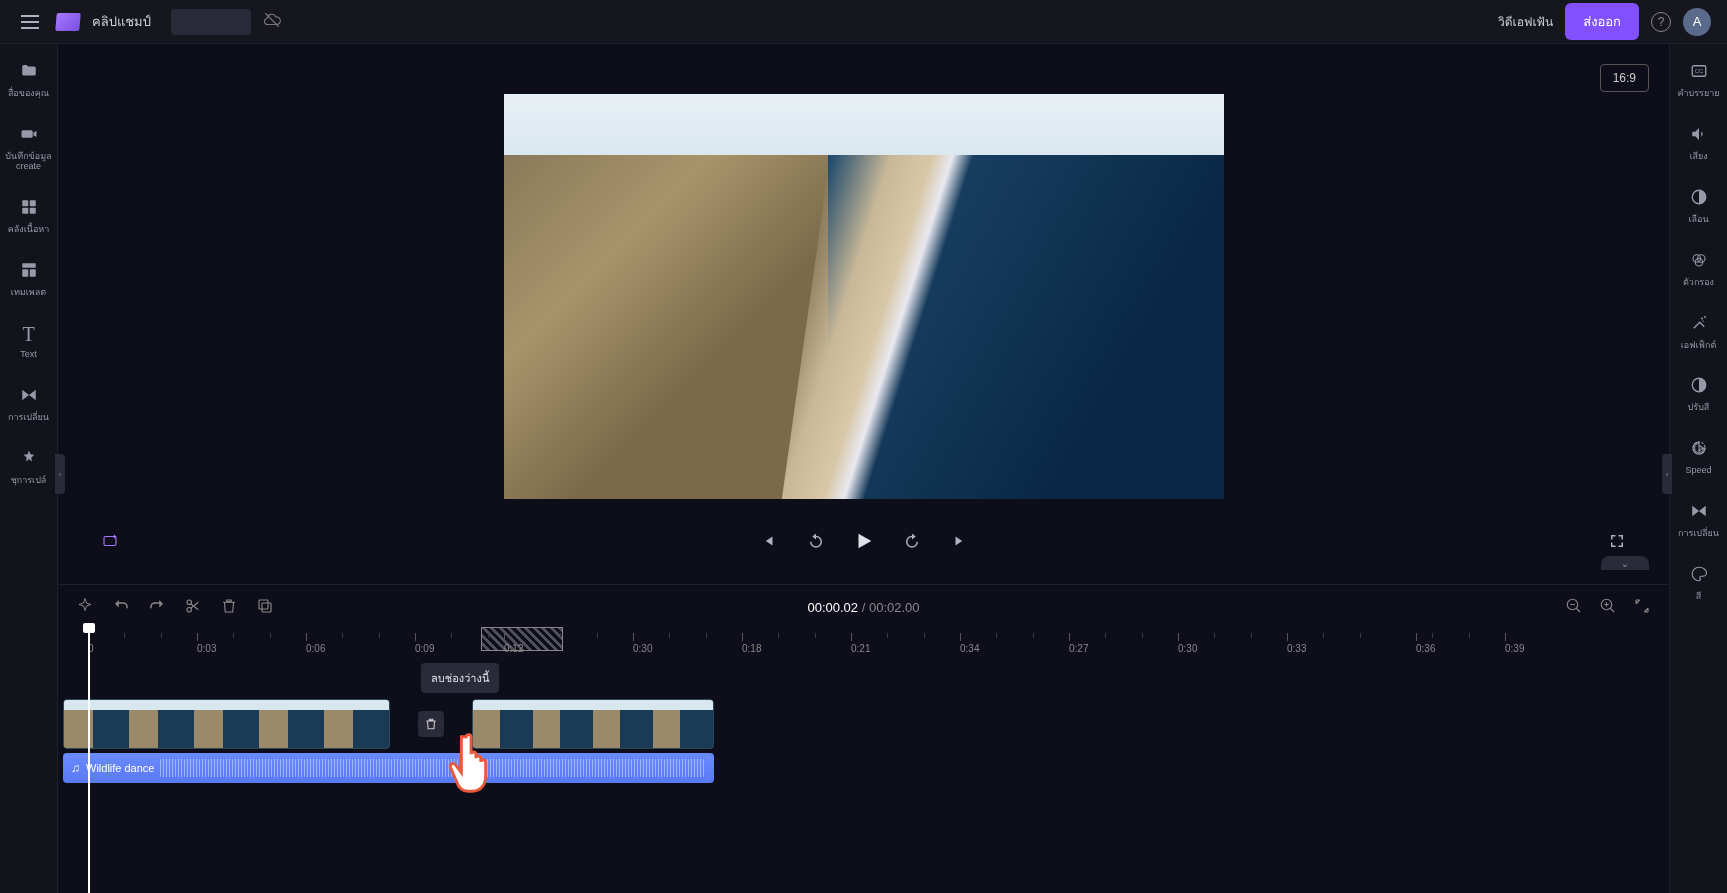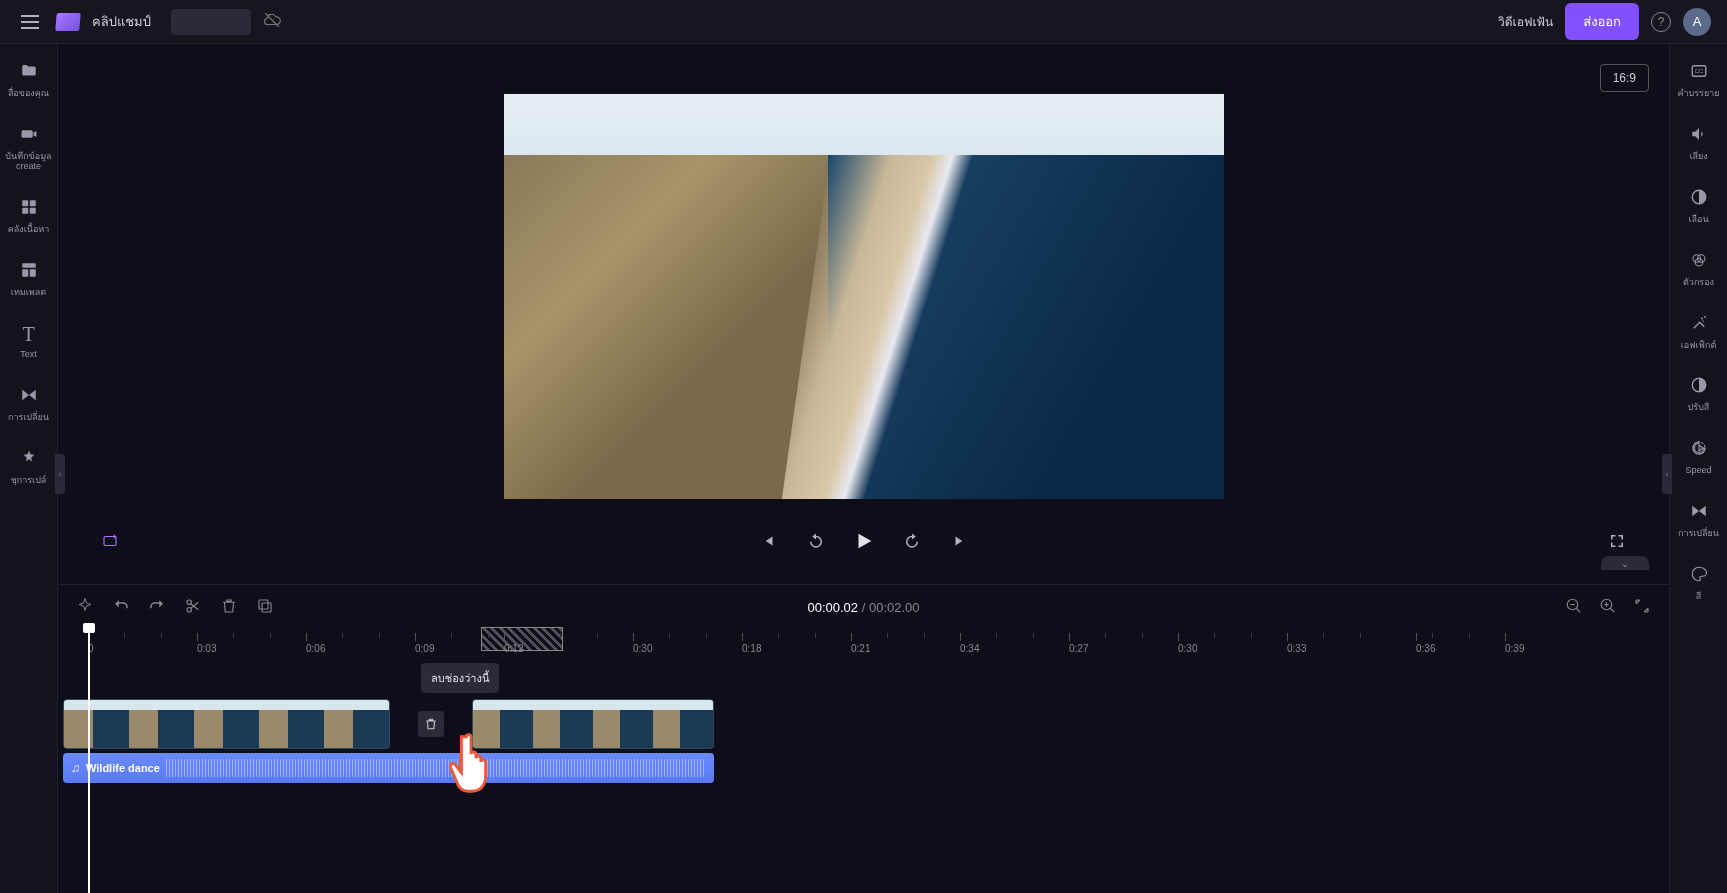--- a/index.html
+++ b/index.html
@@ -80,21 +80,21 @@
 .thumb .tsky { position: absolute; top:0; left:0; right:0; height:25%; background: #d8e6ee; }
 .thumb .tocean { position: absolute; top:20%; right:0; width:55%; height:80%; background: #1a3a55; }
 .thumb .tland { position: absolute; top:20%; left:0; width:50%; height:80%; background: #9a8a6a; }
 .gap-region { width: 82px; height: 50px; position: relative; }
 .trash-btn { position: absolute; left: 50%; top: 50%; transform: translate(-50%, -50%); width: 26px; height: 26px; background: #2a2a38; border-radius: 4px; display: flex; align-items: center; justify-content: center; color: #ccc; font-size: 13px; }
 
 .tooltip { position: absolute; left: 358px; top: -36px; background: #2a2a38; padding: 6px 10px; border-radius: 4px; font-size: 11px; color: #e0e0e8; white-space: nowrap; }
 
 .audio-track { margin-top: 4px; height: 30px; width: 651px; background: linear-gradient(#6a8aff, #5a7af5); border-radius: 4px; display: flex; align-items: center; padding: 0 8px; gap: 6px; position: relative; overflow: hidden; }
 .audio-icon { color: #fff; font-size: 12px; }
-.audio-label { color: #fff; font-size: 11px; font-weight: 700; }
+.audio-label { color: #fff; font-size: 11px; font-weight: 400; }
 .waveform { flex: 1; height: 18px; background-image: repeating-linear-gradient(90deg, rgba(255,255,255,0.4) 0, rgba(255,255,255,0.4) 1px, transparent 1px, transparent 3px); }
 
 .cursor-hand { position: absolute; left: 380px; top: 30px; width: 62px; height: 68px; z-index: 20; }
 
 svg.icon { width: 18px; height: 18px; fill: currentColor; }
 </style>
 </head>
 <body>
 
 <div class="header">

